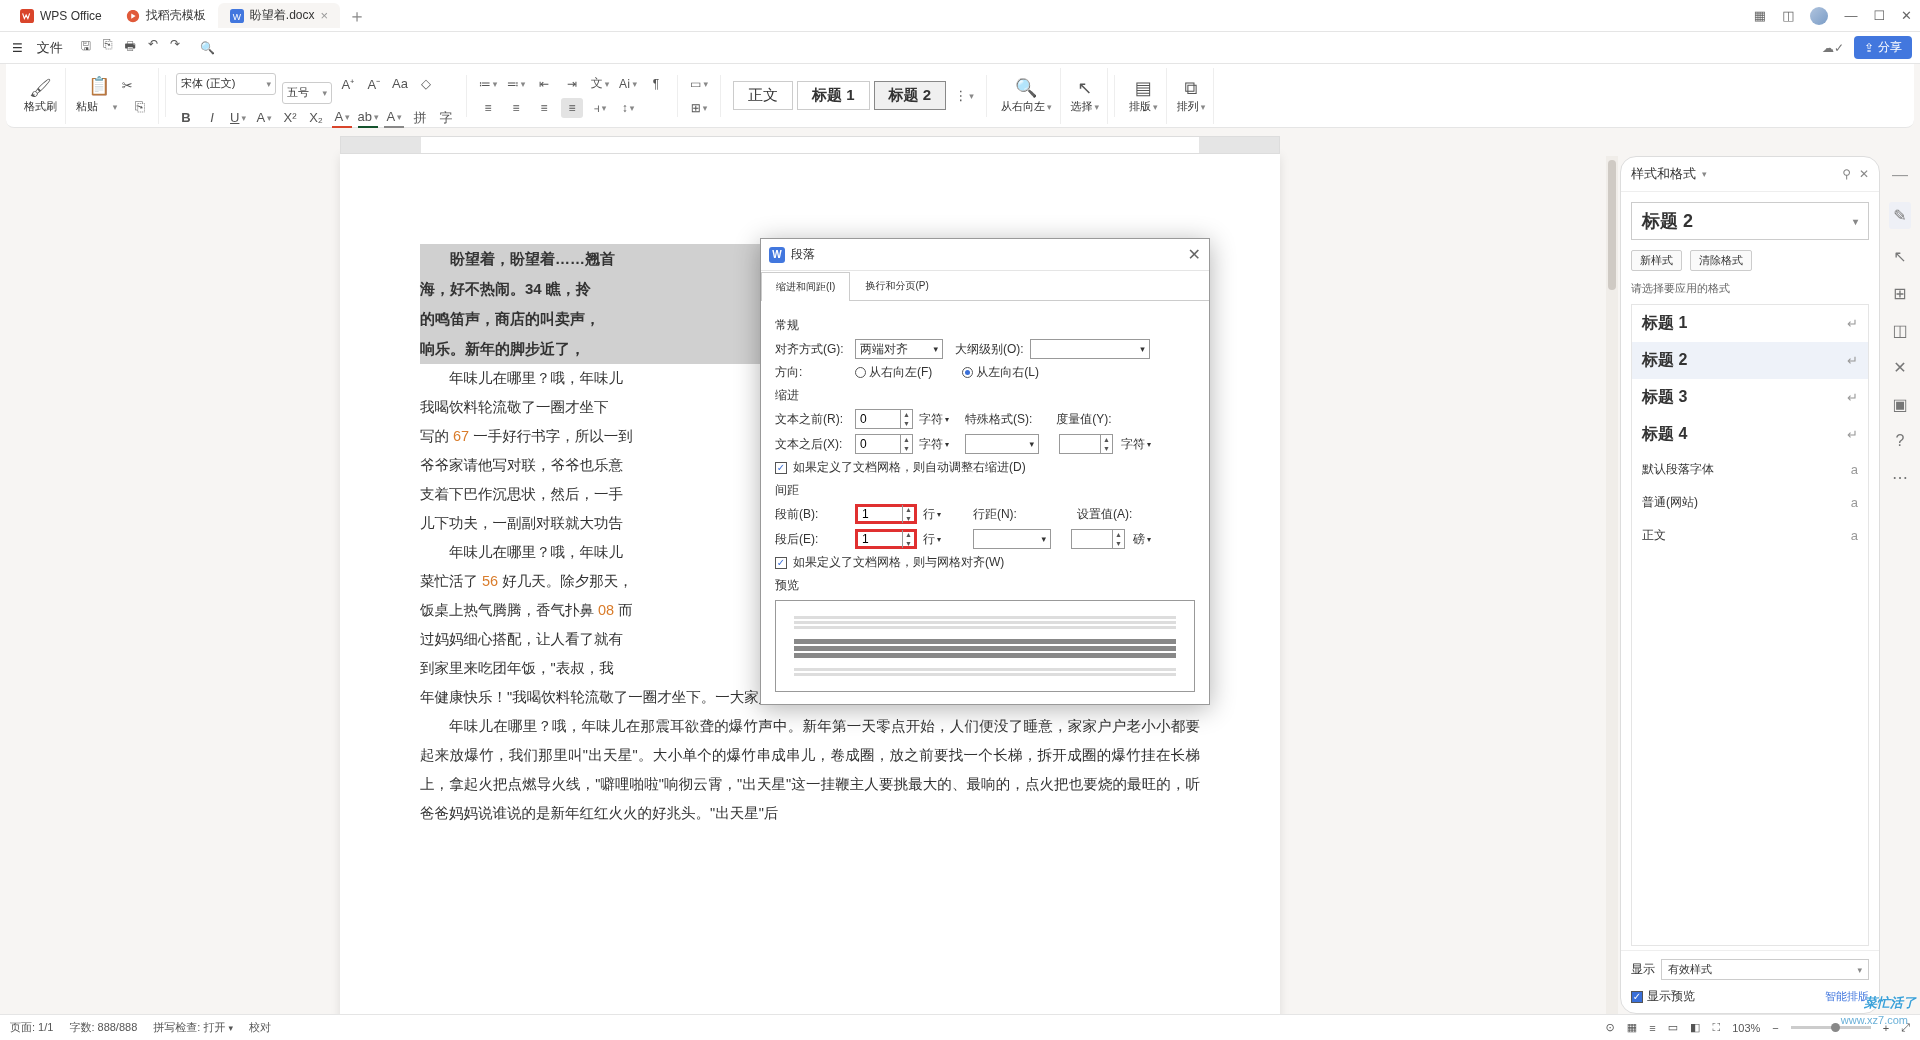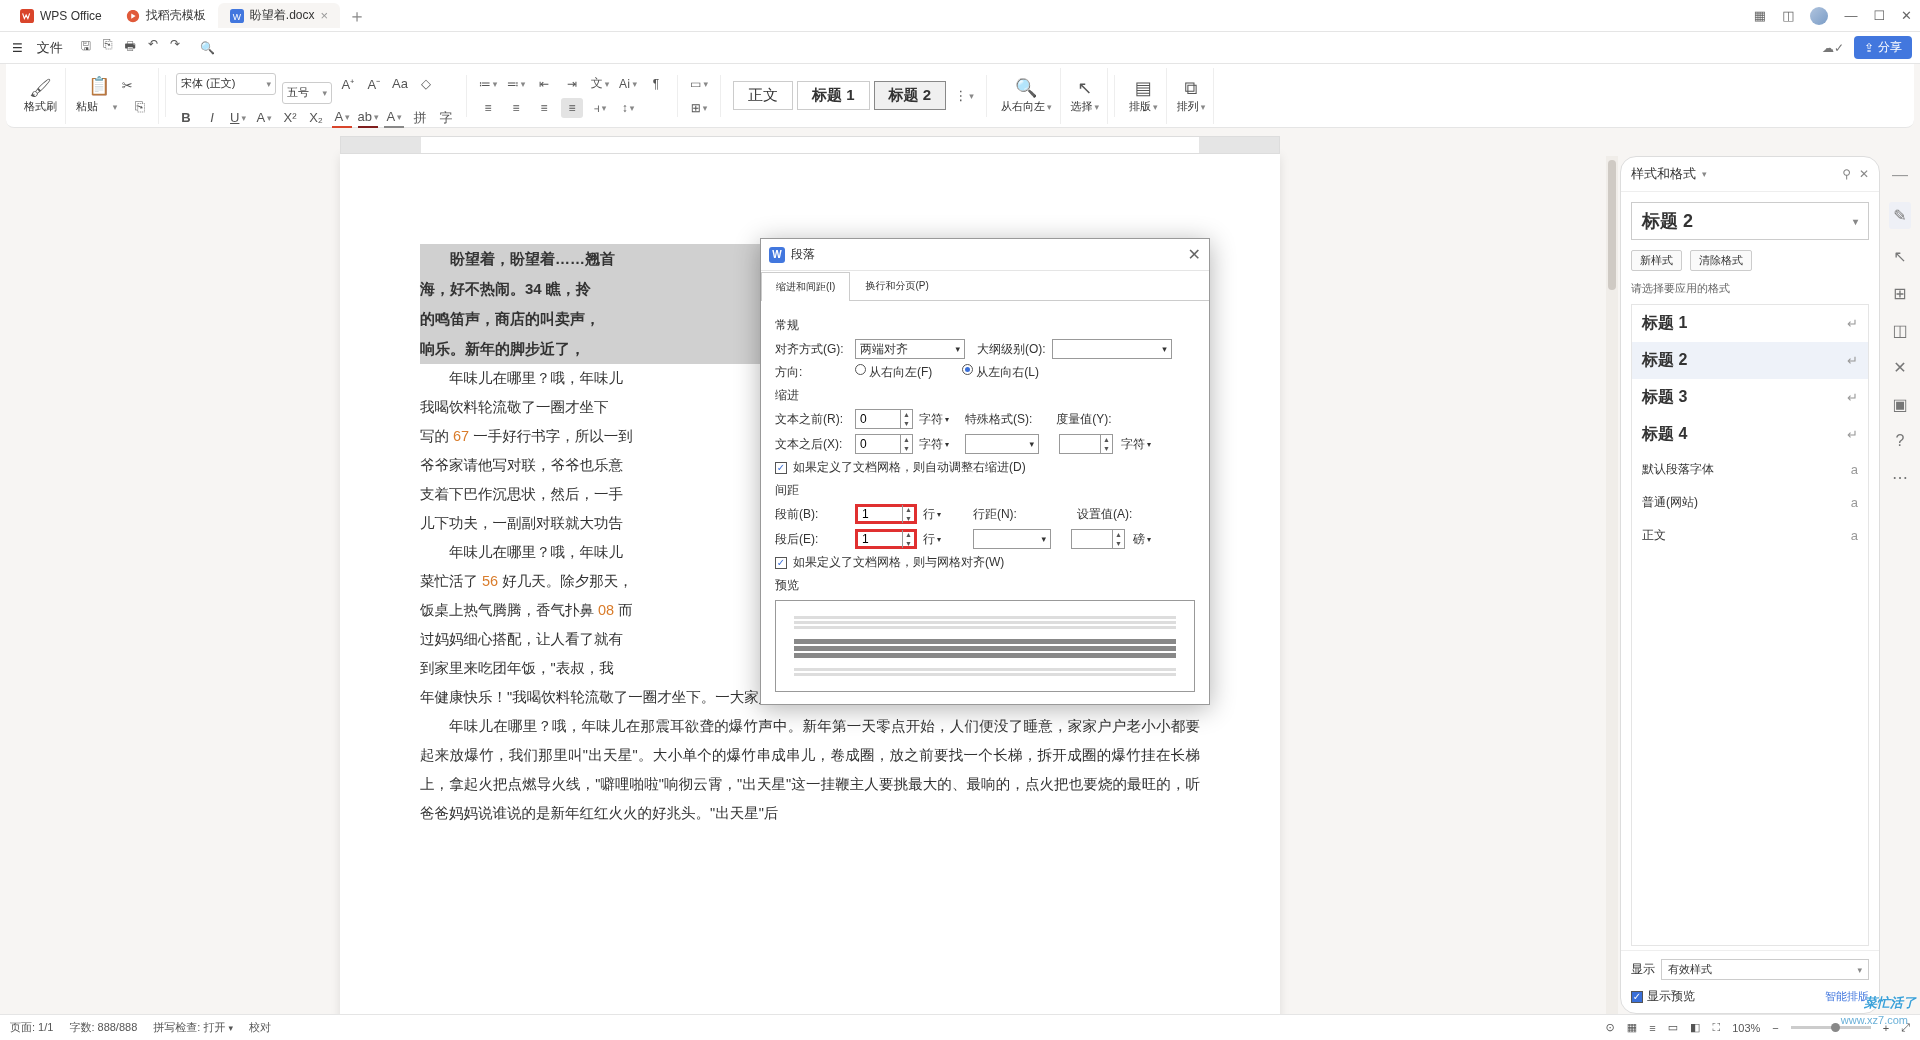--- a/index.html
+++ b/index.html
@@ -91,21 +91,21 @@
   .dlg-body { padding: 10px 14px 6px; }
   .dlg-section { font-size: 12px; margin: 6px 0 4px; }
   .dlg-row { display: flex; align-items: center; gap: 6px; margin: 5px 0; }
   .dlg-lbl { min-width: 74px; }
   .dlg-sel { border: 1px solid #999; height: 20px; padding: 0 4px; background: #fff; display:flex; align-items:center; justify-content:space-between; }
   .spin { border: 1px solid #999; height: 20px; display: flex; align-items: center; }
   .spin input { border: none; width: 44px; padding: 0 4px; font-size: 12px; outline: none; }
   .spin-btns { display: flex; flex-direction: column; border-left: 1px solid #999; }
   .spin-btns span { font-size: 7px; line-height: 9px; padding: 0 2px; color: #555; cursor: pointer; }
   .red-box { border: 3px solid #e03030 !important; }
-  .radio { display: flex; gap: 3px; }
+  .radio { display: flex; align-items: center; gap: 3px; }
   .radio-c { width: 11px; height: 11px; border: 1px solid #555; border-radius: 50%; display: inline-flex; align-items: center; justify-content: center; }
   .radio-c.on::after { content: ""; width: 5px; height: 5px; background: #3a6fd8; border-radius: 50%; }
   .checkbox { width: 12px; height: 12px; border: 1px solid #555; display: inline-flex; align-items: center; justify-content: center; font-size: 10px; color: #3a6fd8; }
   .preview-box { border: 1px solid #999; height: 92px; margin: 6px 0; padding: 10px 18px; display: flex; flex-direction: column; justify-content: center; gap: 2px; }
   .pv-line { height: 3px; background: #ddd; }
   .pv-line.mid { height: 5px; background: #888; }
   .dlg-foot { display: flex; align-items: center; padding: 8px 14px 12px; gap: 8px; }
   .dlg-btn { border: 1px solid #999; padding: 4px 24px; background: #fafafa; cursor: pointer; }
   .dlg-btn.primary { border: 1px solid #3a6fd8; }
   .link-text { color: #4277de; display:flex; align-items:center; gap:4px; }
@@ -220,21 +220,21 @@
       <span class="small-btn">
           <i>I</i>
         </span>
       <span class="small-btn arrow-down">
           <u>U</u>
         </span>
       <span class="small-btn arrow-down">A</span>
       <span class="small-btn">X²</span>
       <span class="small-btn">X₂</span>
       <span class="small-btn arrow-down" style="border-bottom:2px solid #d9452b">A</span>
-      <span class="small-btn arrow-down" style="border-bottom:2px solid #7f1d1d">ab</span>
+      <span class="small-btn arrow-down" style="border-bottom:2px solid #14532d">ab</span>
       <span class="small-btn arrow-down" style="border-bottom:2px solid #888">A</span>
       <span class="small-btn">拼</span>
       <span class="small-btn">字</span>
     </div>
   </div>
   <div class="sep"></div>
   <div style="display:flex;flex-direction:column;gap:4px;padding:0 4px">
     <div class="rg-row">
       <span class="para-btn arrow-down">≔</span>
       <span class="para-btn arrow-down">≕</span>
@@ -403,21 +403,21 @@
     <span class="dlg-close">✕</span>
   </div>
   <div class="dlg-tabs">
     <div class="dlg-tab active">缩进和间距(I)</div>
     <div class="dlg-tab">换行和分页(P)</div>
   </div>
   <div class="dlg-body">
     <div class="dlg-section">常规</div>
     <div class="dlg-row">
       <span class="dlg-lbl">对齐方式(G):</span>
-      <div class="dlg-sel" style="width:110px">
+      <div class="dlg-sel" style="width:88px">
           <span>两端对齐</span>
           <span style="font-size:9px">▾</span>
         </div>
       <span style="margin-left:6px">大纲级别(O):</span>
       <div class="dlg-sel" style="width:120px">
           <span></span>
           <span style="font-size:9px">▾</span>
         </div>
     </div>
     <div class="dlg-row">

